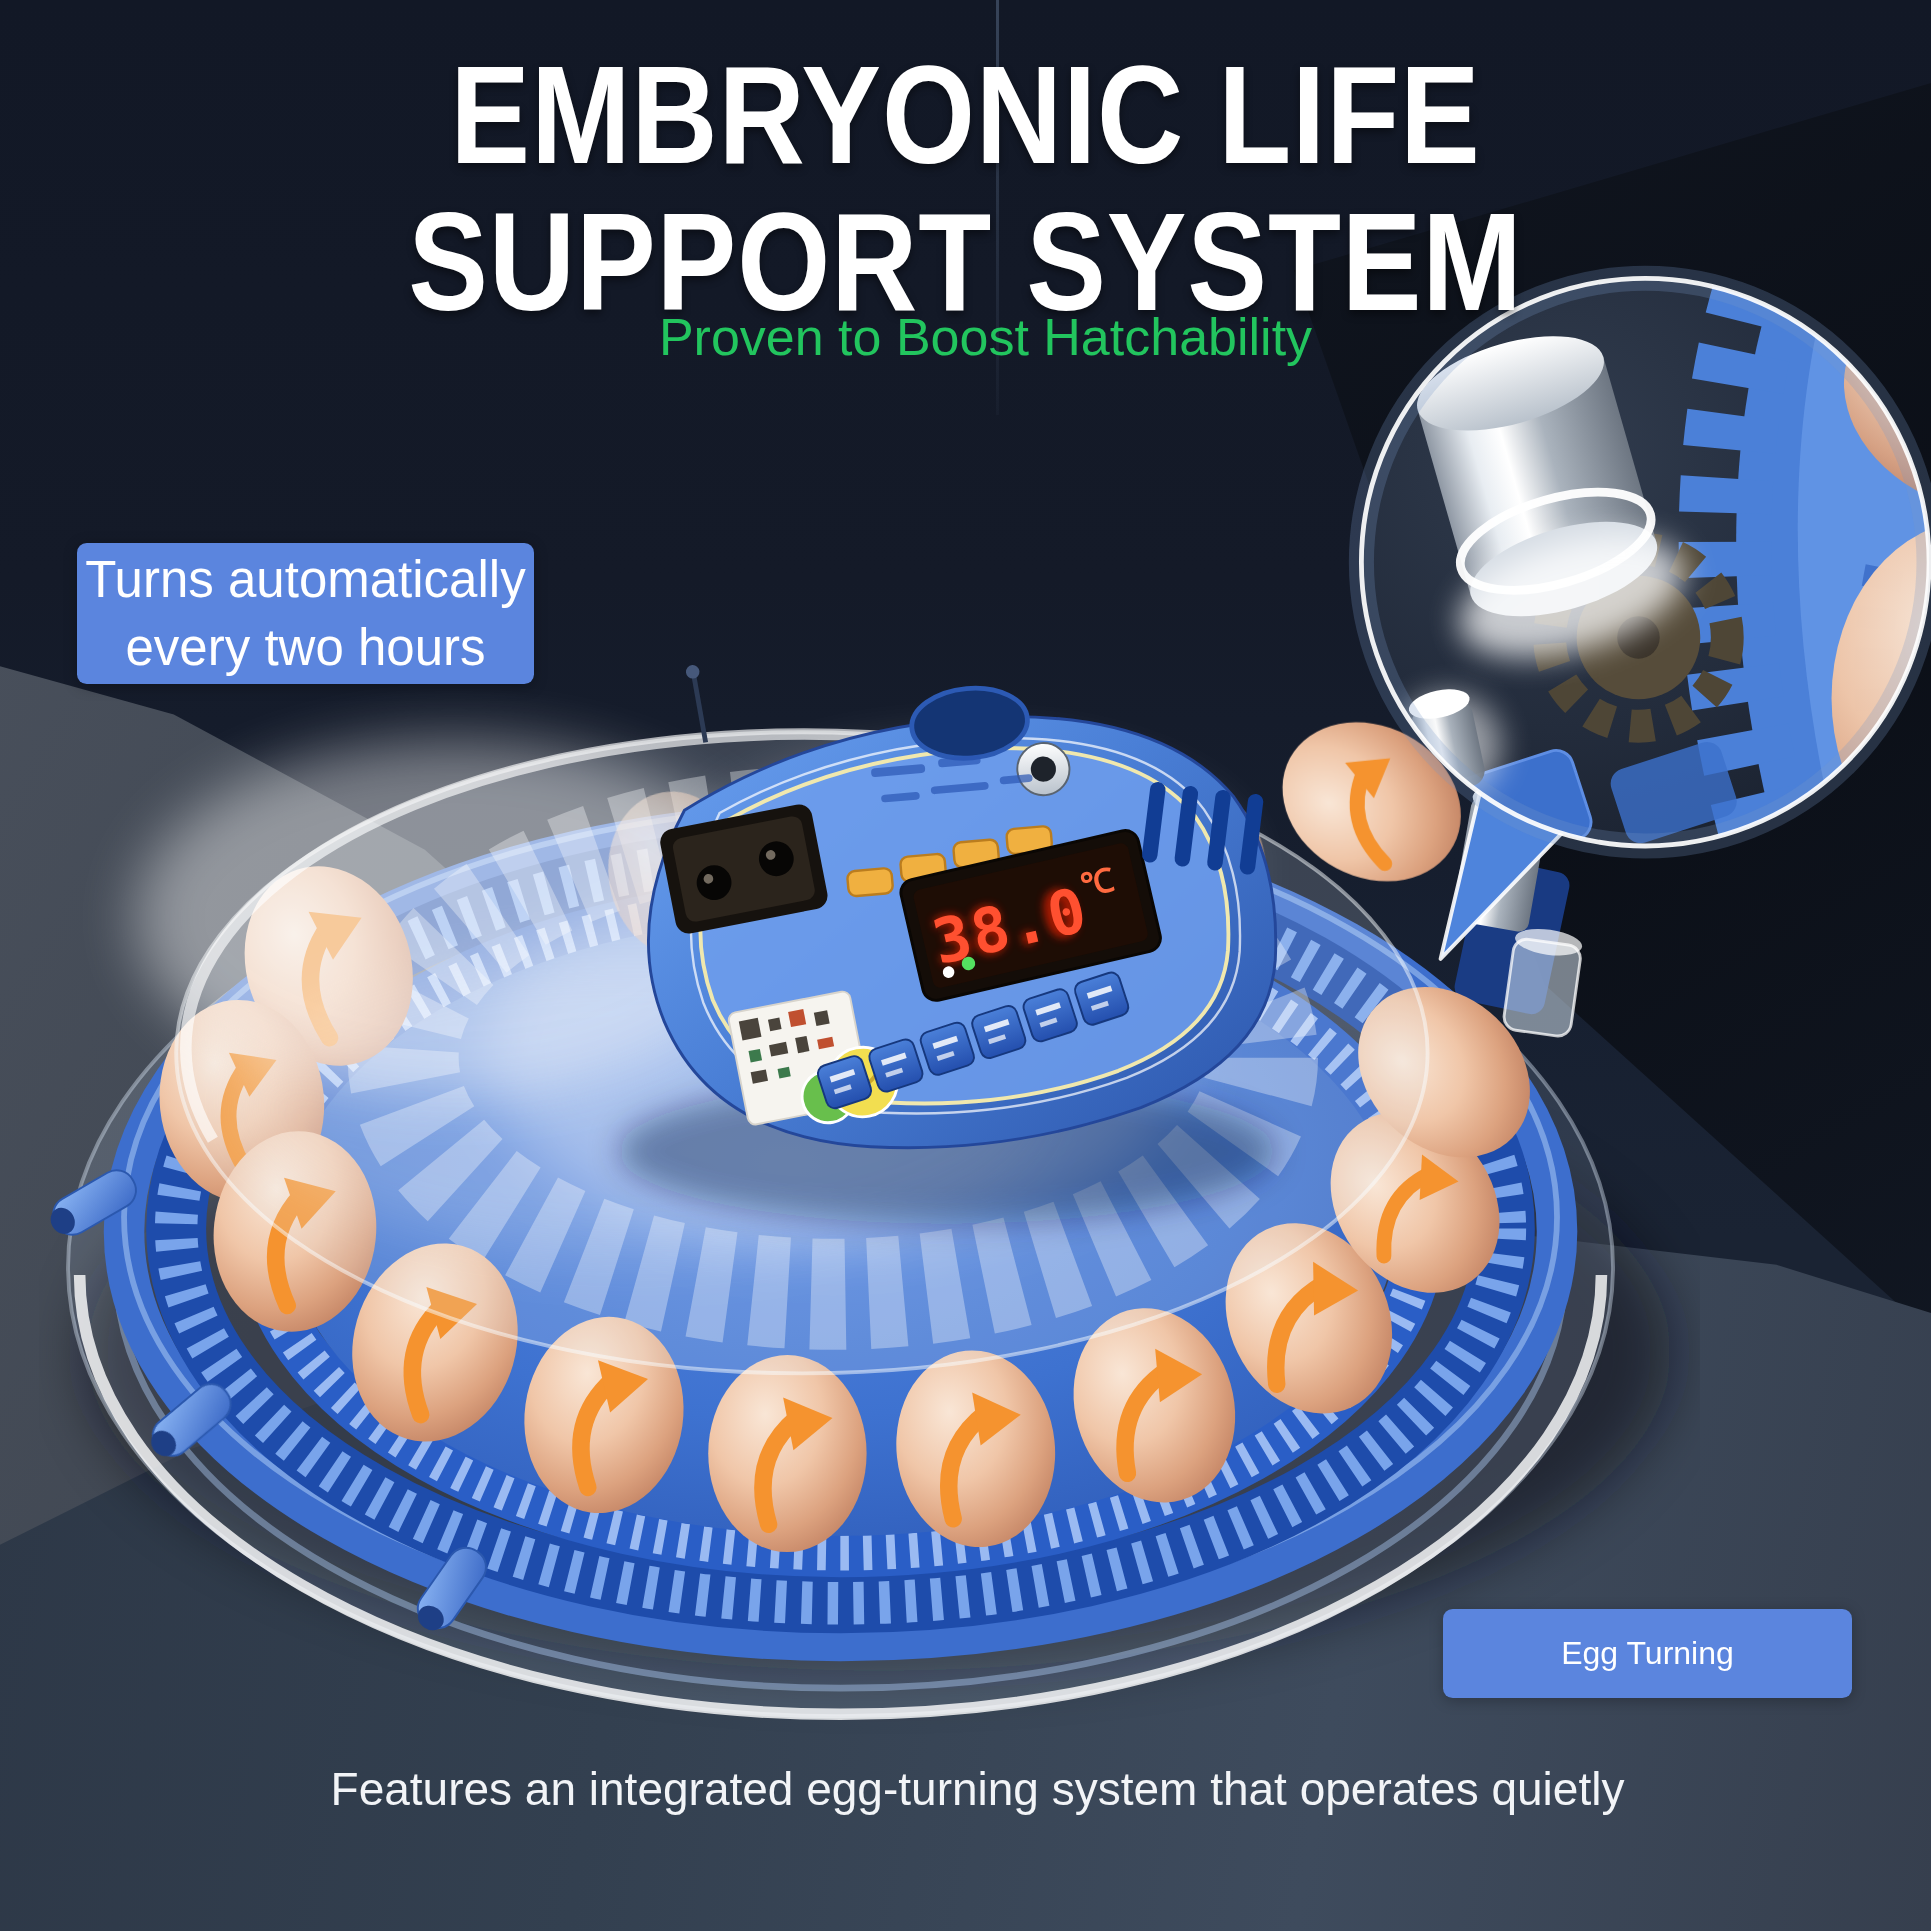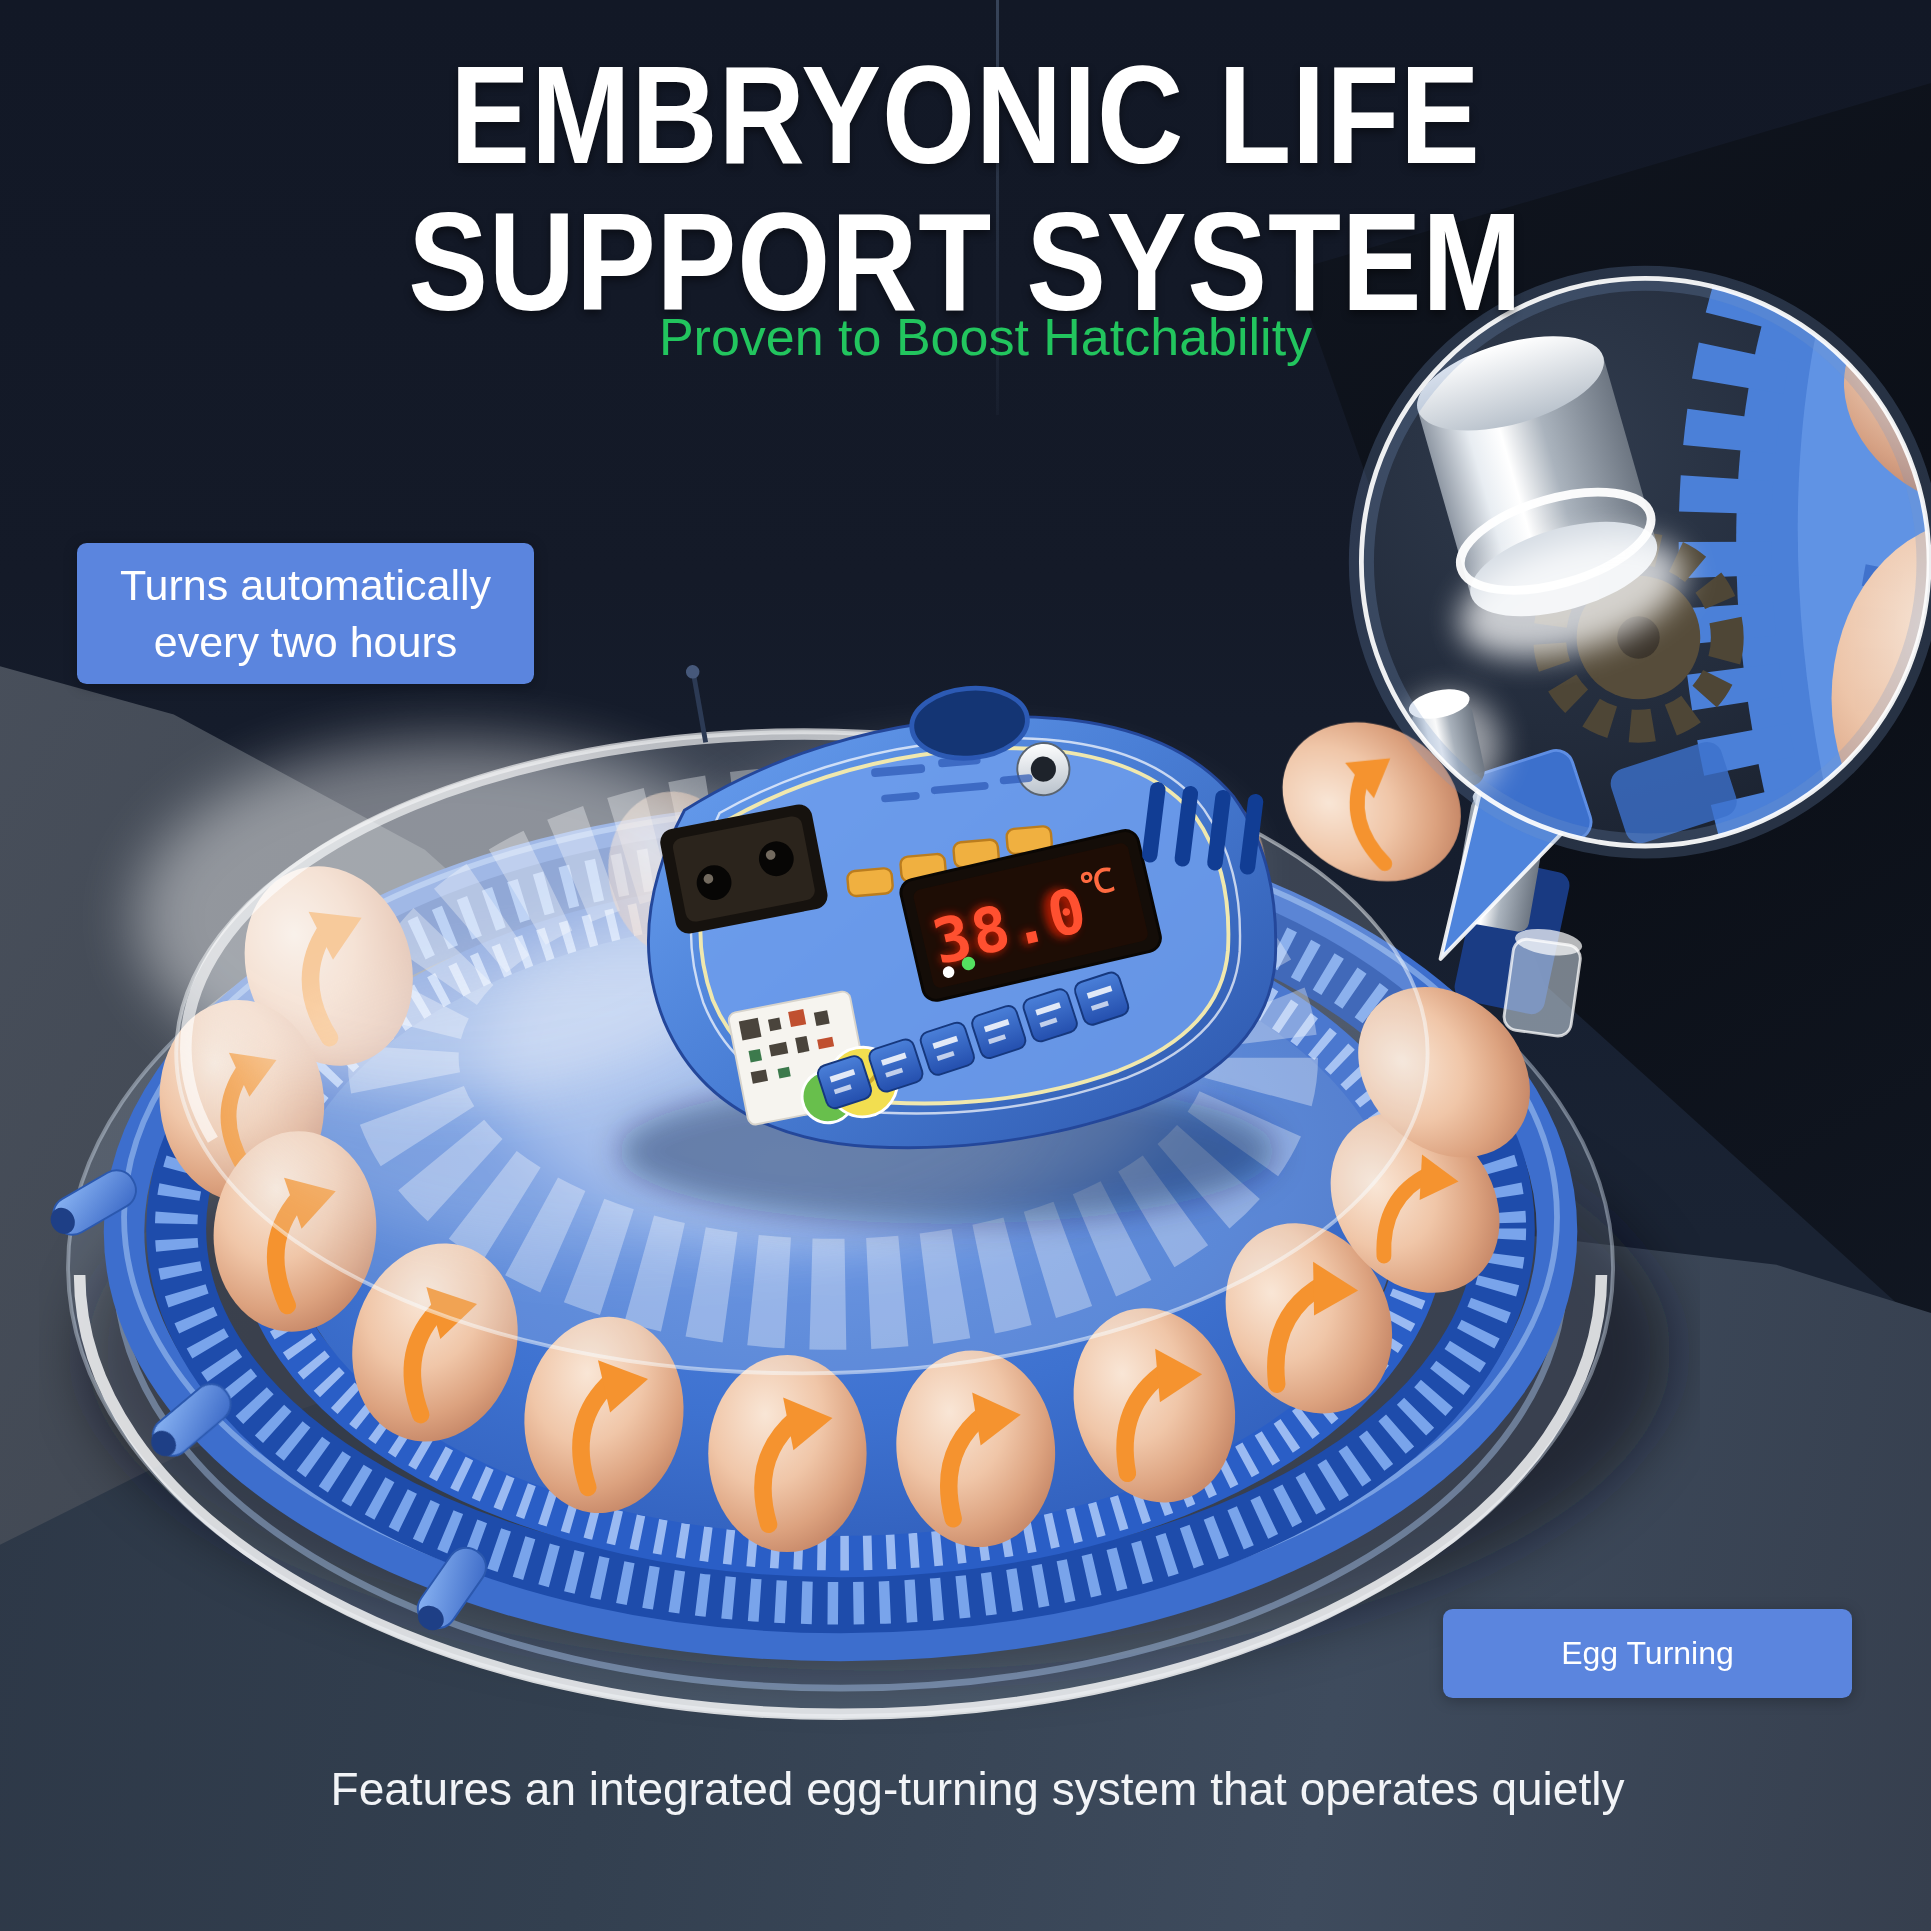--- a/index.html
+++ b/index.html
@@ -24,21 +24,21 @@
 
   
   .title{position:absolute;top:41px;left:0;width:100%;text-align:center;color:#ffffff;
     font-size:139px;font-weight:bold;line-height:1.06;letter-spacing:1px;
     transform:scaleX(.86);transform-origin:50% 0;z-index:30;text-shadow:0 3.9px 9.7px rgba(0,0,0,.45);}
   .subtitle{position:absolute;top:307px;left:0;width:100%;text-align:center;color:#22c55e;
     font-size:52px;font-weight:400;z-index:30;padding-left:40px;}
   .callout{position:absolute;background:#5b85de;color:#ffffff;border-radius:9.7px;
     display:flex;flex-direction:column;align-items:center;justify-content:center;
     z-index:40;text-align:center;box-shadow:0 2.9px 13.5px rgba(0,0,0,.25);}
-  .callout-left{left:77px;top:543px;width:457px;height:141px;font-size:43px;line-height:1.32;}
+  .callout-left{left:77px;top:543px;width:457px;height:141px;font-size:51px;line-height:1.32;}
   .callout-right{left:1443px;top:1609px;width:409px;height:89px;font-size:32px;}
   .footer-text{position:absolute;top:1755px;left:0;width:100%;text-align:center;
     color:#f2f4f7;font-size:46px;line-height:1.5;z-index:30;margin-left:12px;}
 
   .incubator-svg{position:absolute;left:39px;top:599px;z-index:10;}
   .inset-svg{position:absolute;left:1344px;top:259px;z-index:20;}
 </style>
 </head>
 <body>
 

